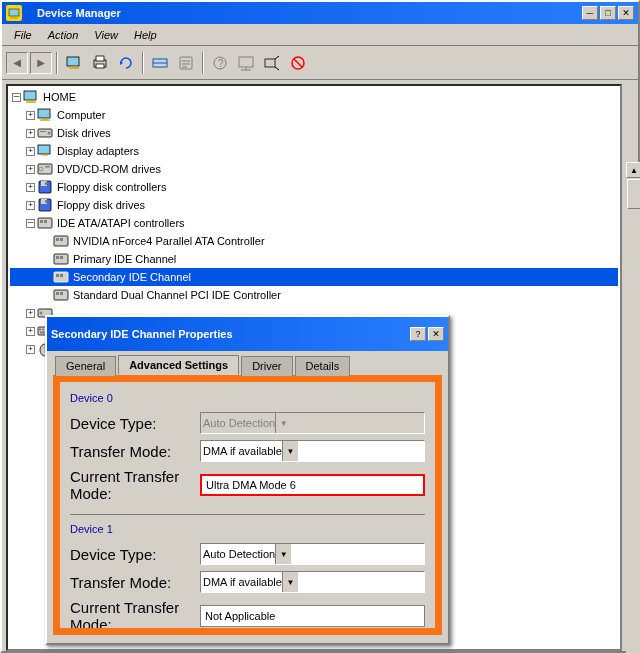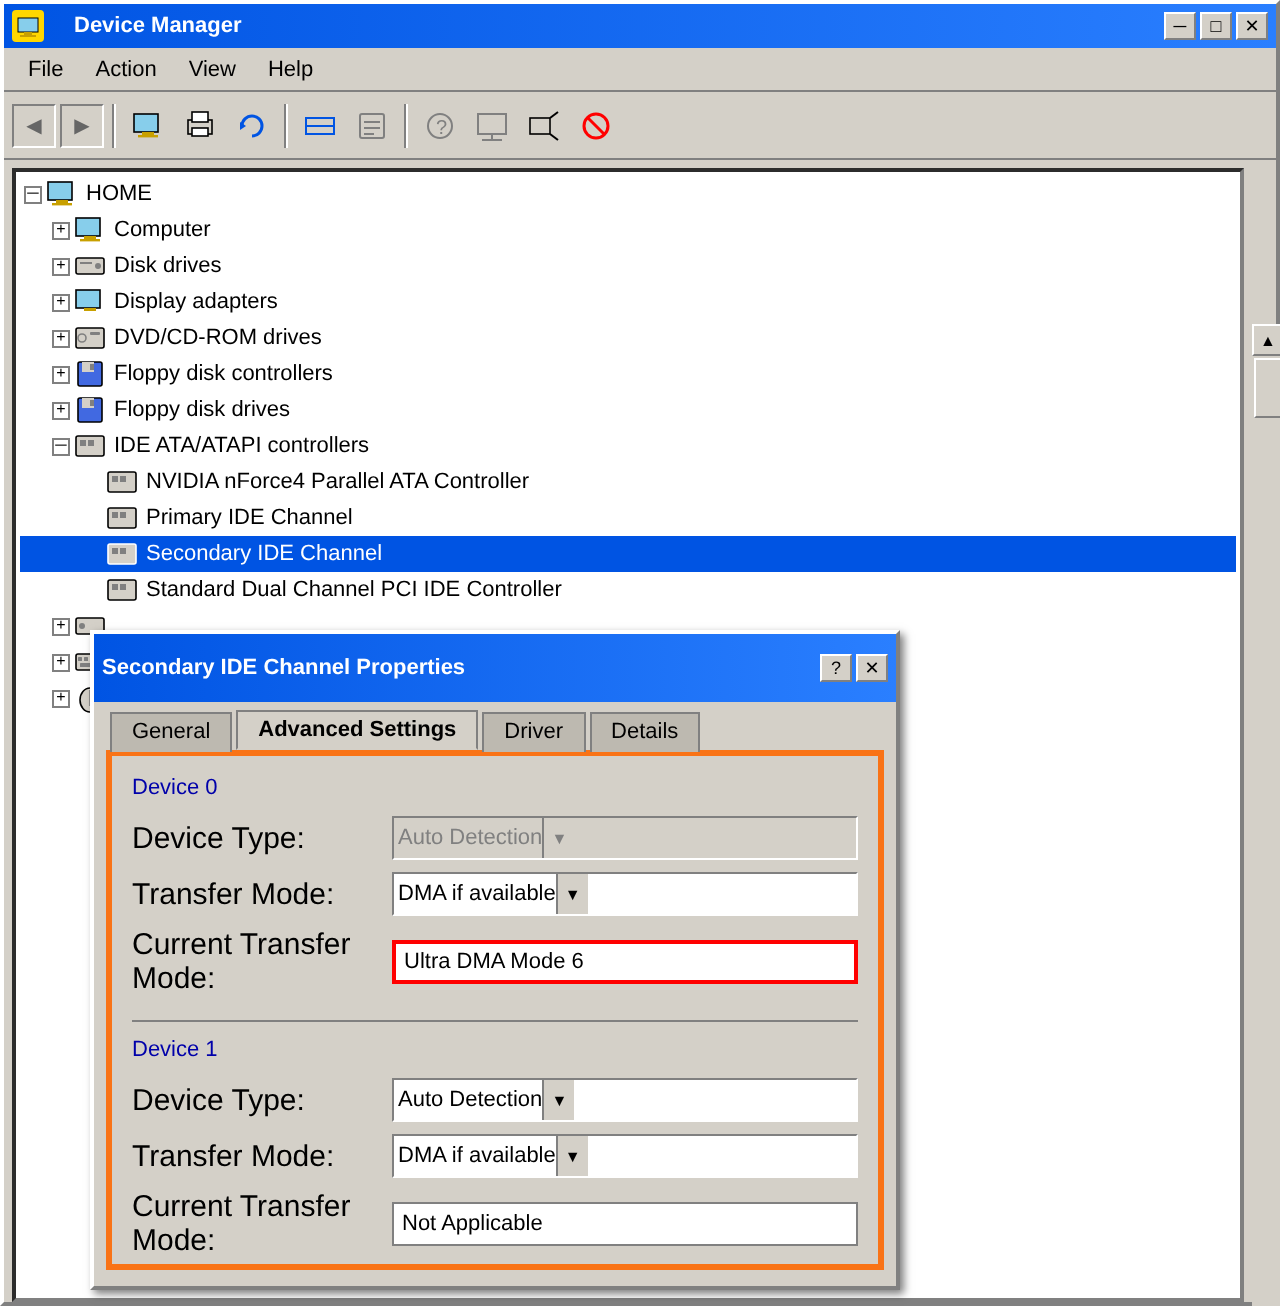--- a/index.html
+++ b/index.html
@@ -76,20 +76,21 @@
     }
 
     
     .menu-bar {
       background: #d4d0c8;
       height: 22px;
       display: flex;
       align-items: center;
       padding: 0 4px;
       border-bottom: 1px solid #808080;
+      font-style: italic;
     }
     .menu-item {
       padding: 2px 8px;
       cursor: pointer;
       font-size: 11px;
     }
 
     
     .toolbar {
       background: #d4d0c8;
@@ -260,21 +261,21 @@
       background: #d4d0c8;
       border-bottom: 1px solid #d4d0c8;
       top: 0;
       z-index: 1;
       font-weight: bold;
     }
 
     
     .tab-content {
       background: #d4d0c8;
-      border: 3px solid #f97316;
+      border: 7px solid #f97316;
       margin: 0 6px;
       padding: 10px;
       height: 260px;
       overflow-y: auto;
     }
 
     
     .device-section {
       margin-bottom: 12px;
     }

